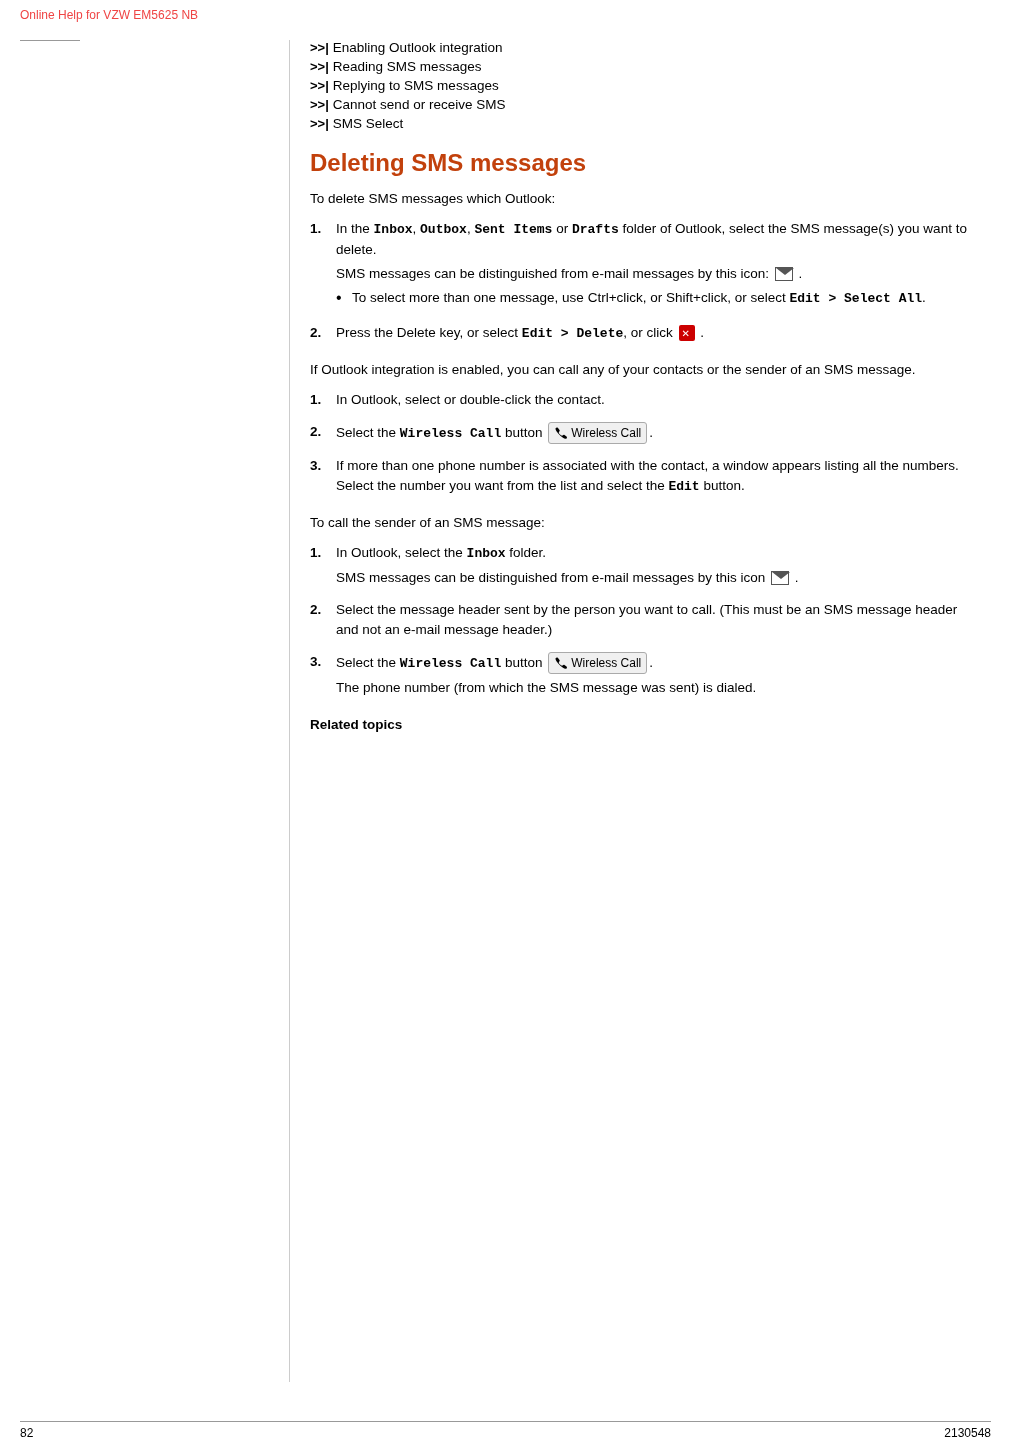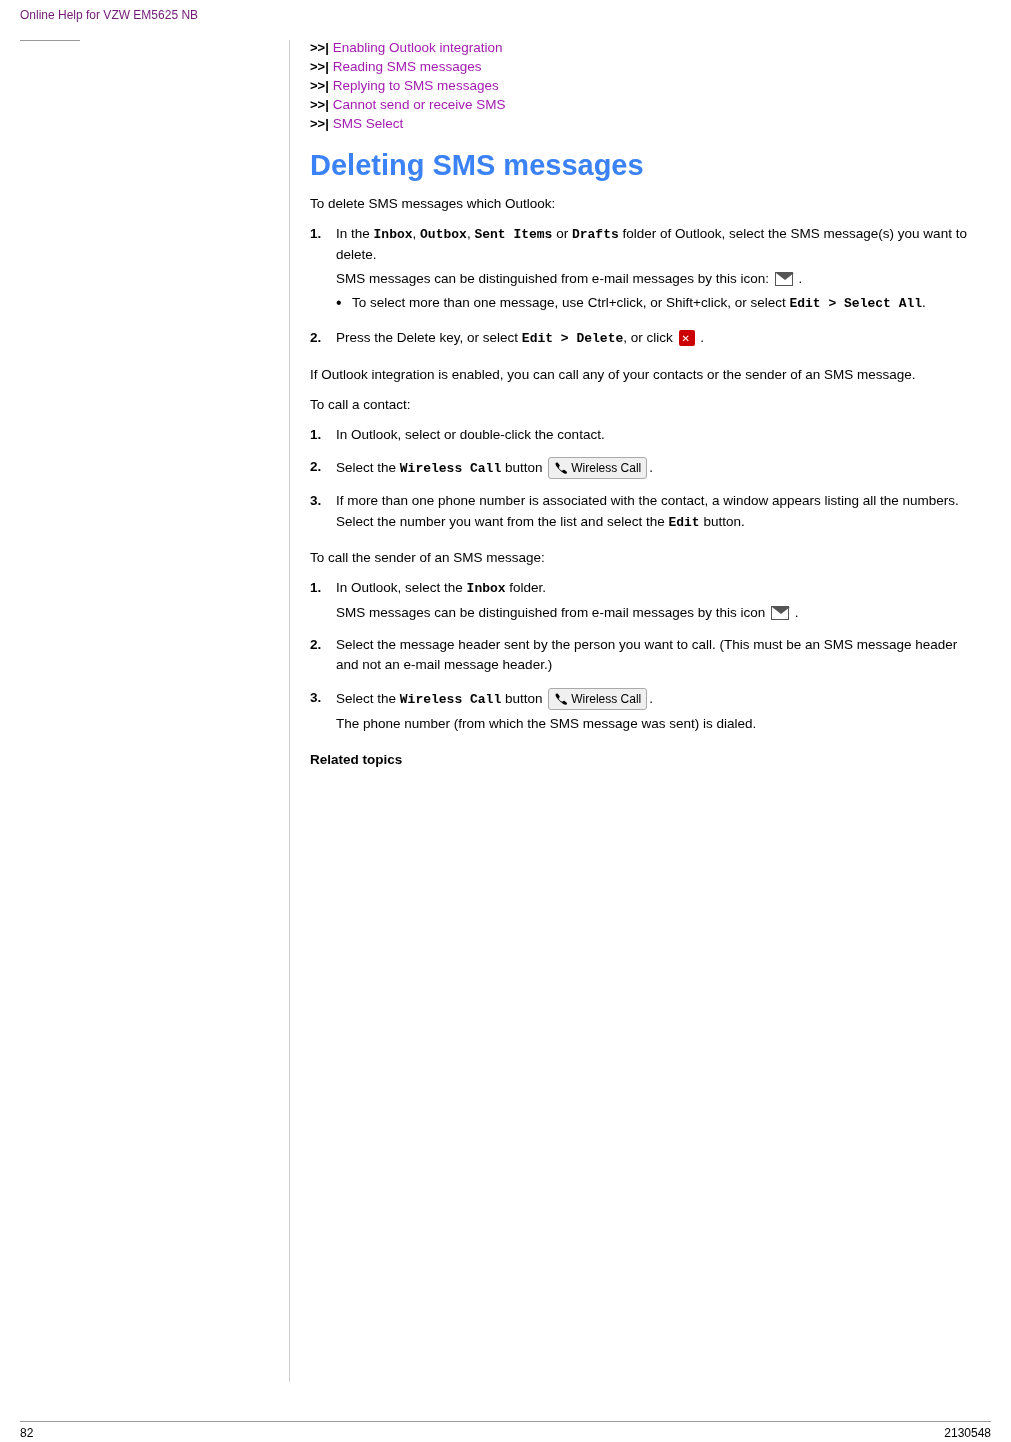--- a/index.html
+++ b/index.html
@@ -12,21 +12,21 @@
       color: #000;
       position: relative;
     }
 
     
     .page-header {
       position: absolute;
       top: 8px;
       left: 20px;
       font-size: 12px;
-      color: #701a75;
+      color: #ef4444;
     }
 
     
     .page-footer {
       position: absolute;
       bottom: 2px;
       left: 20px;
       right: 20px;
       display: flex;
       justify-content: space-between;
@@ -55,30 +55,30 @@
       margin-bottom: 4px;
       font-size: 13.5px;
     }
     .nav-arrow {
       color: #000;
       font-weight: bold;
       margin-right: 4px;
       font-size: 13px;
     }
     .nav-link-text {
-      color: #a21caf;
+      color: #000000;
       text-decoration: none;
       font-size: 13.5px;
     }
 
     
     .section-heading {
-      font-size: 29px;
+      font-size: 24px;
       font-weight: bold;
-      color: #3b82f6;
+      color: #c2410c;
       margin-top: 10px;
       margin-bottom: 12px;
     }
 
     
     .body-text {
       font-size: 13.5px;
       margin-bottom: 10px;
       line-height: 1.5;
     }
@@ -285,21 +285,20 @@
           Press the Delete key, or select <span class="mono bold">Edit &gt; Delete</span>, or click
           <span class="delete-icon"></span> .
         </p>
       </div>
     </li>
   </ol>
 
 
   <p class="body-text">If Outlook integration is enabled, you can call any of your contacts or the sender of an SMS message.</p>
 
-  <p class="body-text">To call a contact:</p>
 
   <ol class="steps-list">
 
     <li>
       <span class="step-num bold">1.</span>
       <div class="step-content">
         <p>In Outlook, select or double-click the contact.</p>
       </div>
     </li>
 

